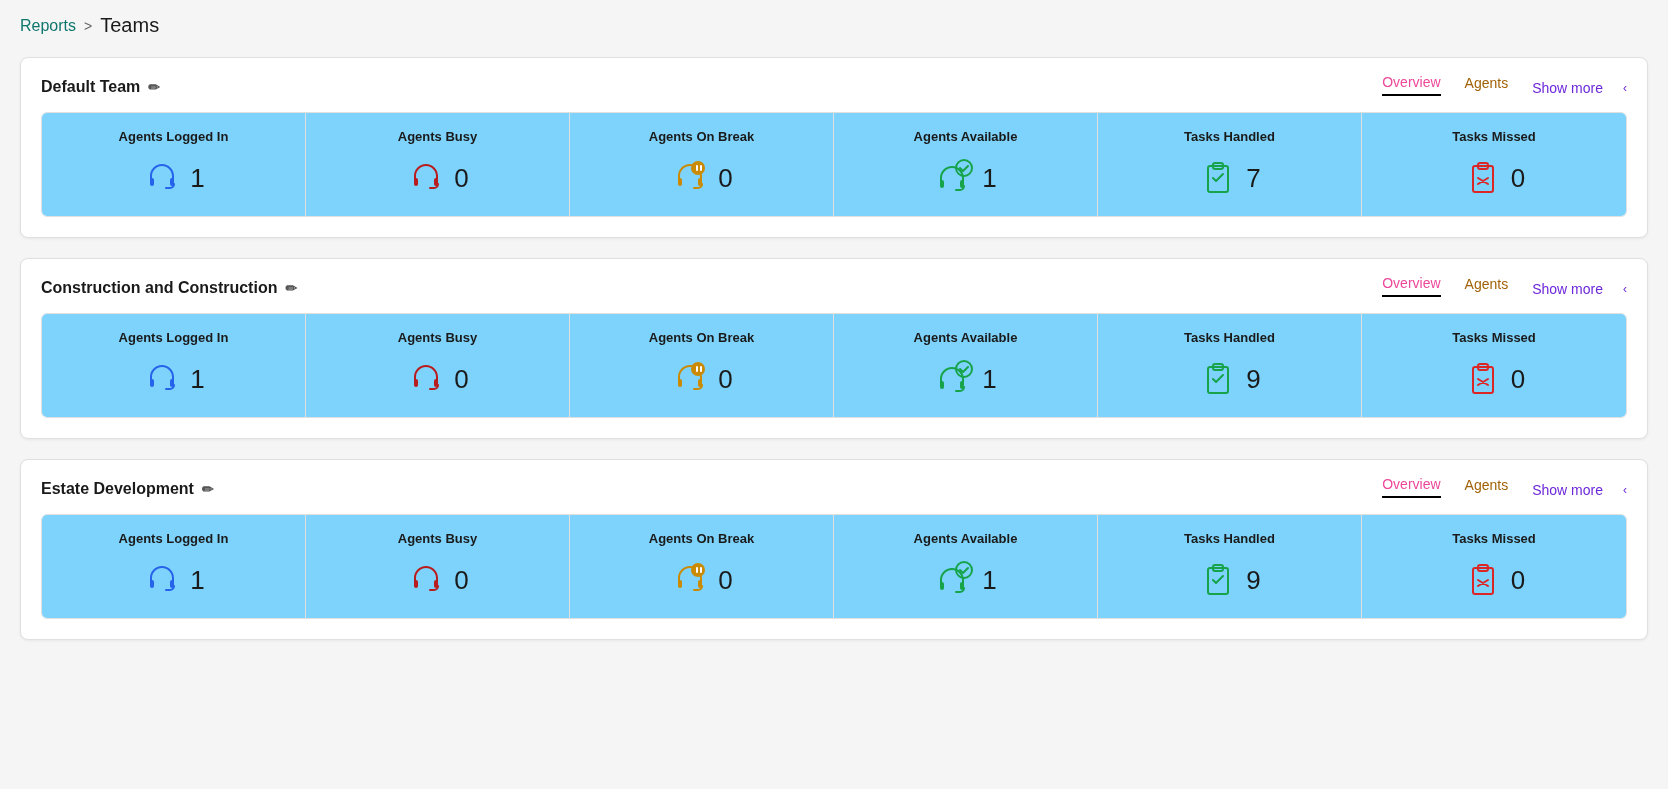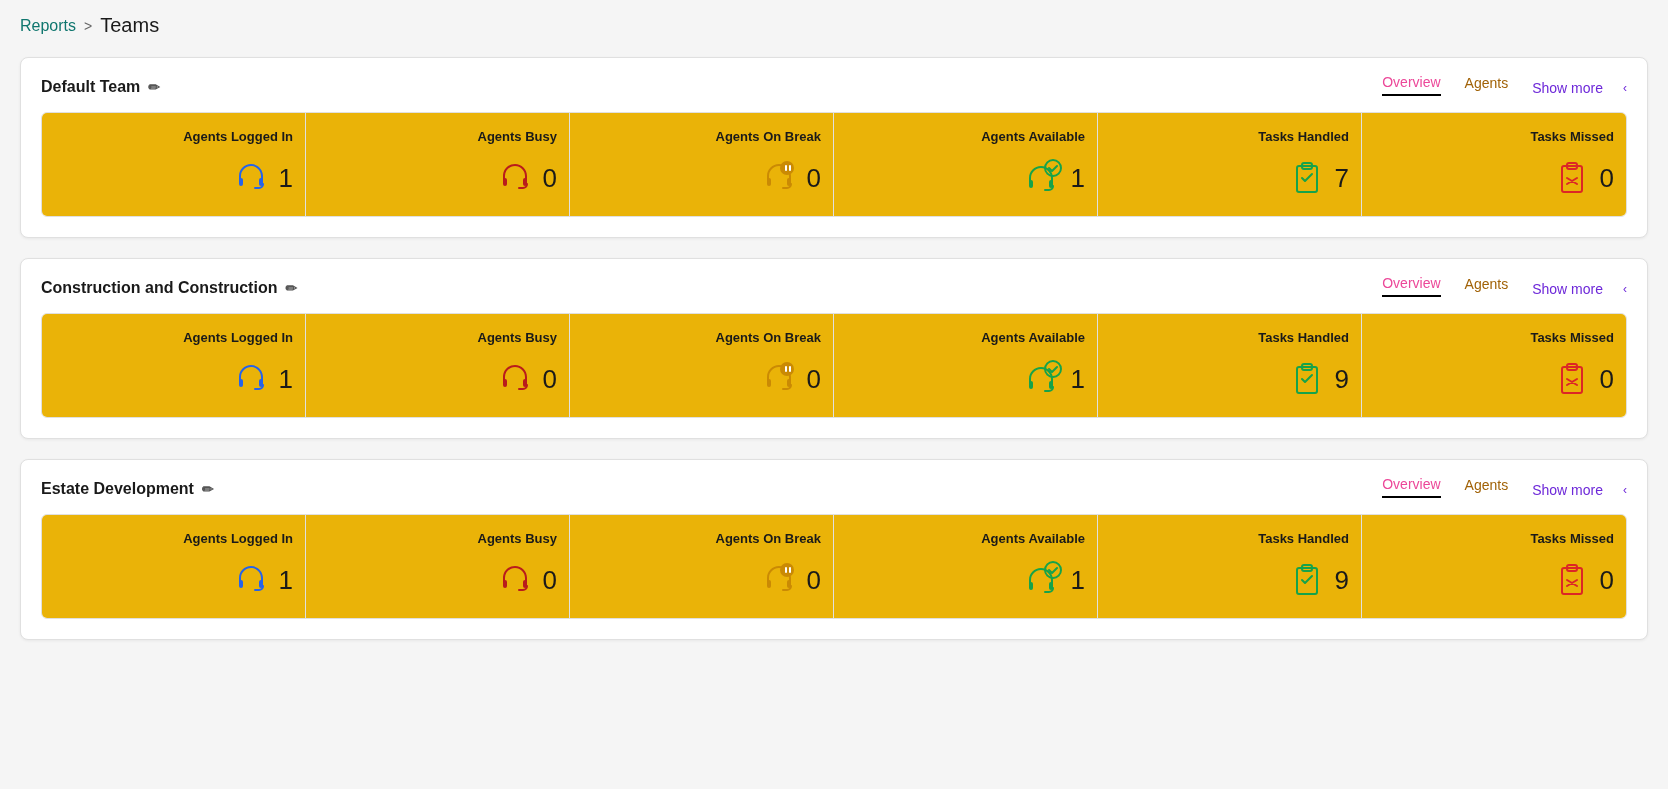--- a/index.html
+++ b/index.html
@@ -98,22 +98,22 @@
       display: grid;
       grid-template-columns: repeat(6, 1fr);
       border: 1px solid #e0e0e0;
       border-radius: 6px;
       overflow: hidden;
     }
     .metric-cell {
       padding: 16px 12px;
       display: flex;
       flex-direction: column;
-      align-items: flex-end;
-      background: #eab308;
+      align-items: center;
+      background: #7dd3fc;
       border-right: 1px solid #e0e0e0;
     }
     .metric-cell:last-child {
       border-right: none;
     }
     .metric-label {
       font-size: 13px;
       font-weight: 700;
       color: #1a1a1a;
       margin-bottom: 12px;

